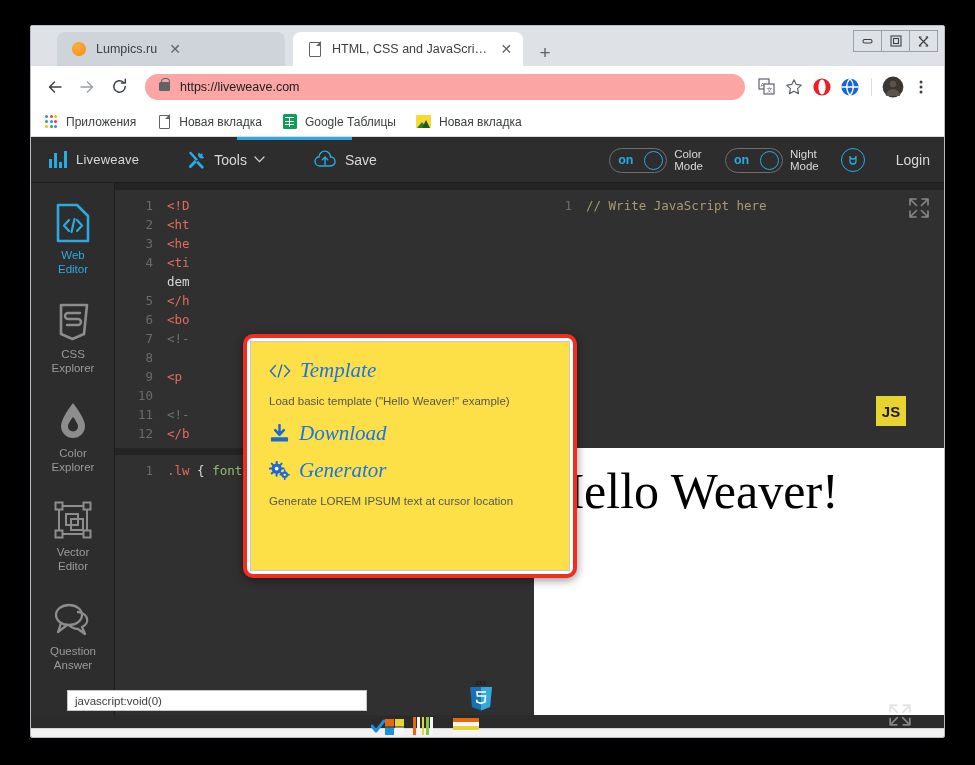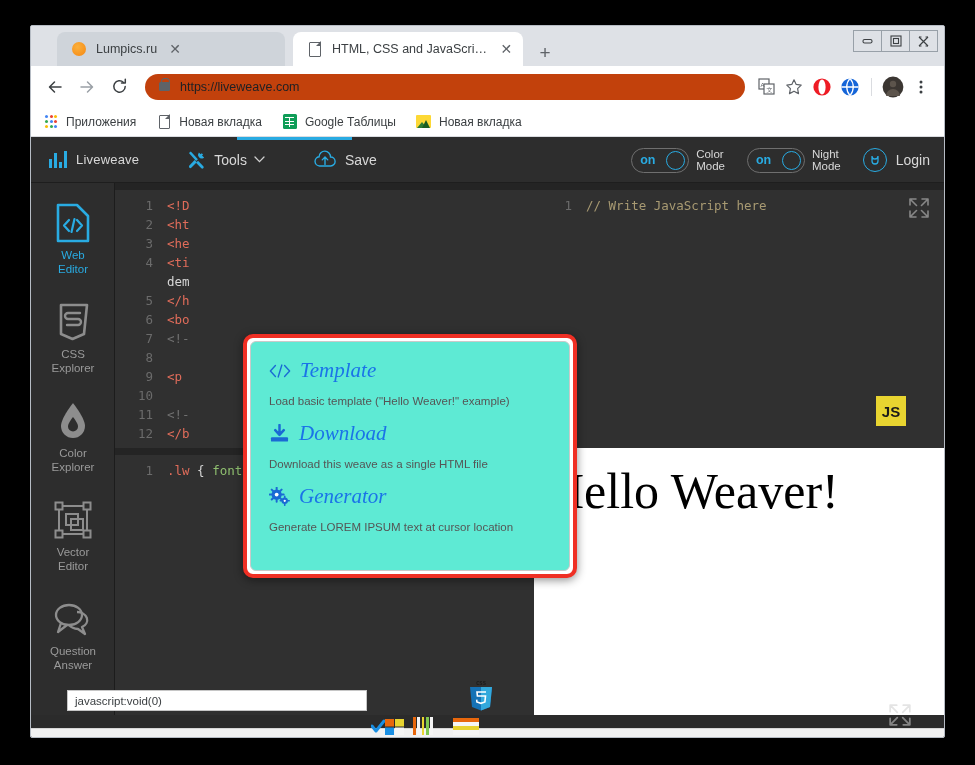--- a/index.html
+++ b/index.html
@@ -95,21 +95,21 @@
     display: flex; align-items: center;
     padding: 0 10px;
   }
   .tb-icon {
     width: 28px; height: 28px; margin-right: 4px;
     display: flex; align-items: center; justify-content: center;
     color: #5f6368; font-size: 16px;
   }
   #omnibox {
     flex: 1; height: 26px; margin: 0 8px;
-    background: #c2410c; border-radius: 13px;
+    background: #fca5a5; border-radius: 13px;
     display: flex; align-items: center;
     padding: 0 10px;
     font-size: 12.5px; color: #202124;
   }
   #lock-icon {
     width: 11px; height: 9px;
     background: #5f6368; border-radius: 1.5px;
     position: relative; margin-right: 10px; margin-left: 4px;
     flex: 0 0 11px;
   }
@@ -183,21 +183,21 @@
   .toggle {
     width: 58px; height: 25px; border: 1px solid #6f6f6f; border-radius: 13px;
     display: flex; align-items: center; padding: 0 3px; background: #2d2d2d;
   }
   .toggle .t-label { color: #29abe2; font-size: 12.5px; margin-left: 5px; font-weight: bold; }
   .toggle .knob {
     width: 19px; height: 19px; border-radius: 50%;
     border: 1.6px solid #29abe2; margin-left: auto; background: #2d2d2d;
   }
   .toggle-text { color: #d8d8d8; font-size: 11.5px; line-height: 12px; margin-left: 7px; }
-  #login-item { display:flex; align-items:center; color:#d8d8d8; font-size:14px; }
+  #login-item { display:flex; align-items:center; color:#d8d8d8; font-size:14px;gap:22px; }
   .avatar-ico {
     width: 24px; height: 24px; border-radius: 50%;
     border: 1.6px solid #29abe2; margin-right: 9px;
     display:flex; align-items:center; justify-content:center;
   }
 
   
   #active-underline {
     position: absolute; left: 206px; top: 0; width: 115px; height: 3px;
     background: #29abe2; z-index: 5;
@@ -268,21 +268,21 @@
     position: absolute;
     left: 212px; top: 197px; width: 334px; height: 244px;
     background: #fff;
     border: 4px solid #ef2f24;
     border-radius: 10px;
     z-index: 40;
     box-shadow: 0 2px 10px rgba(0,0,0,.45);
   }
   #tools-popup-inner {
     position: absolute; inset: 3px;
-    background: #5eead4; border: 1px solid #c9c9c9; border-radius: 6px;
+    background: #fde047; border: 1px solid #c9c9c9; border-radius: 0;
     padding: 14px 18px 10px 18px;
   }
   .pop-head {
     display: flex; align-items: center;
     font-family: "Liberation Serif", serif;
     font-style: italic; font-size: 21px; color: #1a73e8;
     margin: 2px 0 12px;
   }
   .pop-head .ph-ico { margin-right: 9px; display:flex; align-items:center; color:#1a6ad4; }
   .pop-row {
@@ -675,23 +675,20 @@
 
         <div class="pop-head">
           <span class="ph-ico">
             <svg width="21" height="19" viewBox="0 0 22 20">
                 <path d="M11 1 V10 M6.5 6.5 L11 11.5 L15.5 6.5" stroke="#1a6ad4" stroke-width="2.6" fill="none" stroke-linecap="round" stroke-linejoin="round"></path>
                 <rect x="2" y="14" width="18" height="4.5" rx="1" fill="#1a6ad4"></rect>
               </svg>
           </span>
           <span>Download</span>
         </div>
-        <div class="pop-row">
-          <span>Download this weave as a single HTML file</span>
-        </div>
 
         <div class="pop-head">
           <span class="ph-ico">
             <svg width="21" height="19" viewBox="0 0 22 20">
               <circle cx="8" cy="8" r="5.4" fill="#1a6ad4"></circle>
                 <circle cx="8" cy="8" r="2" fill="#fff"></circle>
               <path d="M8 0.6 v2.4 M8 13 v2.4 M0.6 8 h2.4 M13 8 h2.4 M2.8 2.8 l1.7 1.7 M11.5 11.5 l1.7 1.7 M13.2 2.8 l-1.7 1.7 M4.5 11.5 l-1.7 1.7" stroke="#1a6ad4" stroke-width="2.1" stroke-linecap="round"></path>
               <circle cx="16.5" cy="14.5" r="3.4" fill="#1a6ad4"></circle>
                 <circle cx="16.5" cy="14.5" r="1.2" fill="#fff"></circle>
               <path d="M16.5 9.8 v1.4 M16.5 17.8 v1.4 M11.8 14.5 h1.4 M19.8 14.5 h1.4" stroke="#1a6ad4" stroke-width="1.7" stroke-linecap="round"></path>

